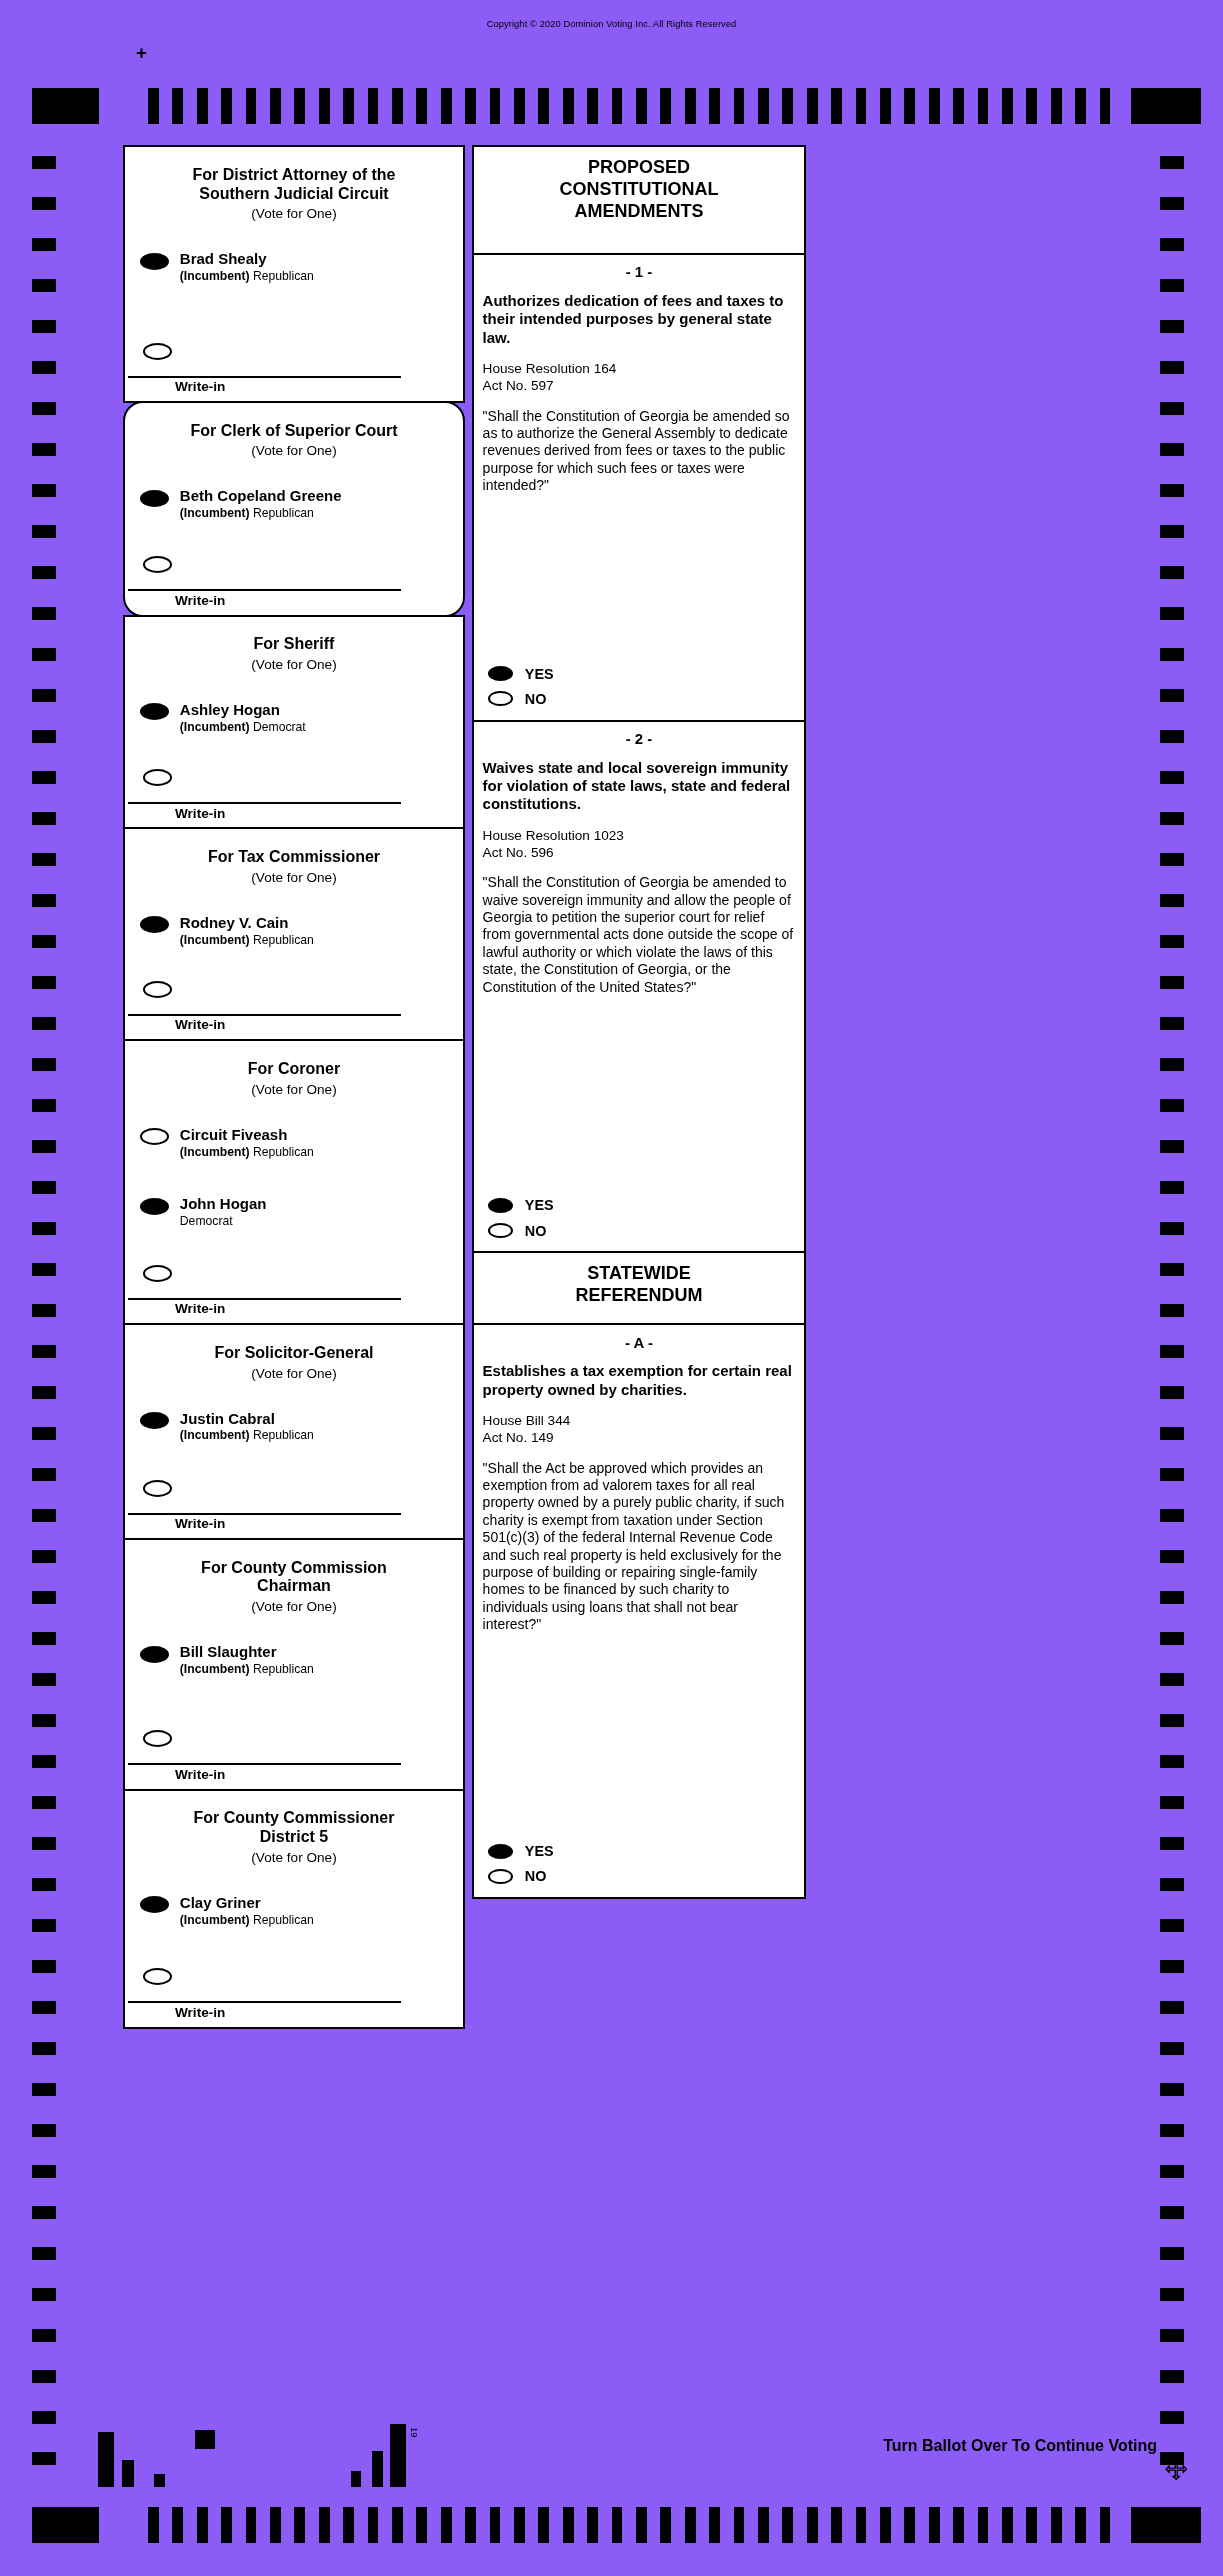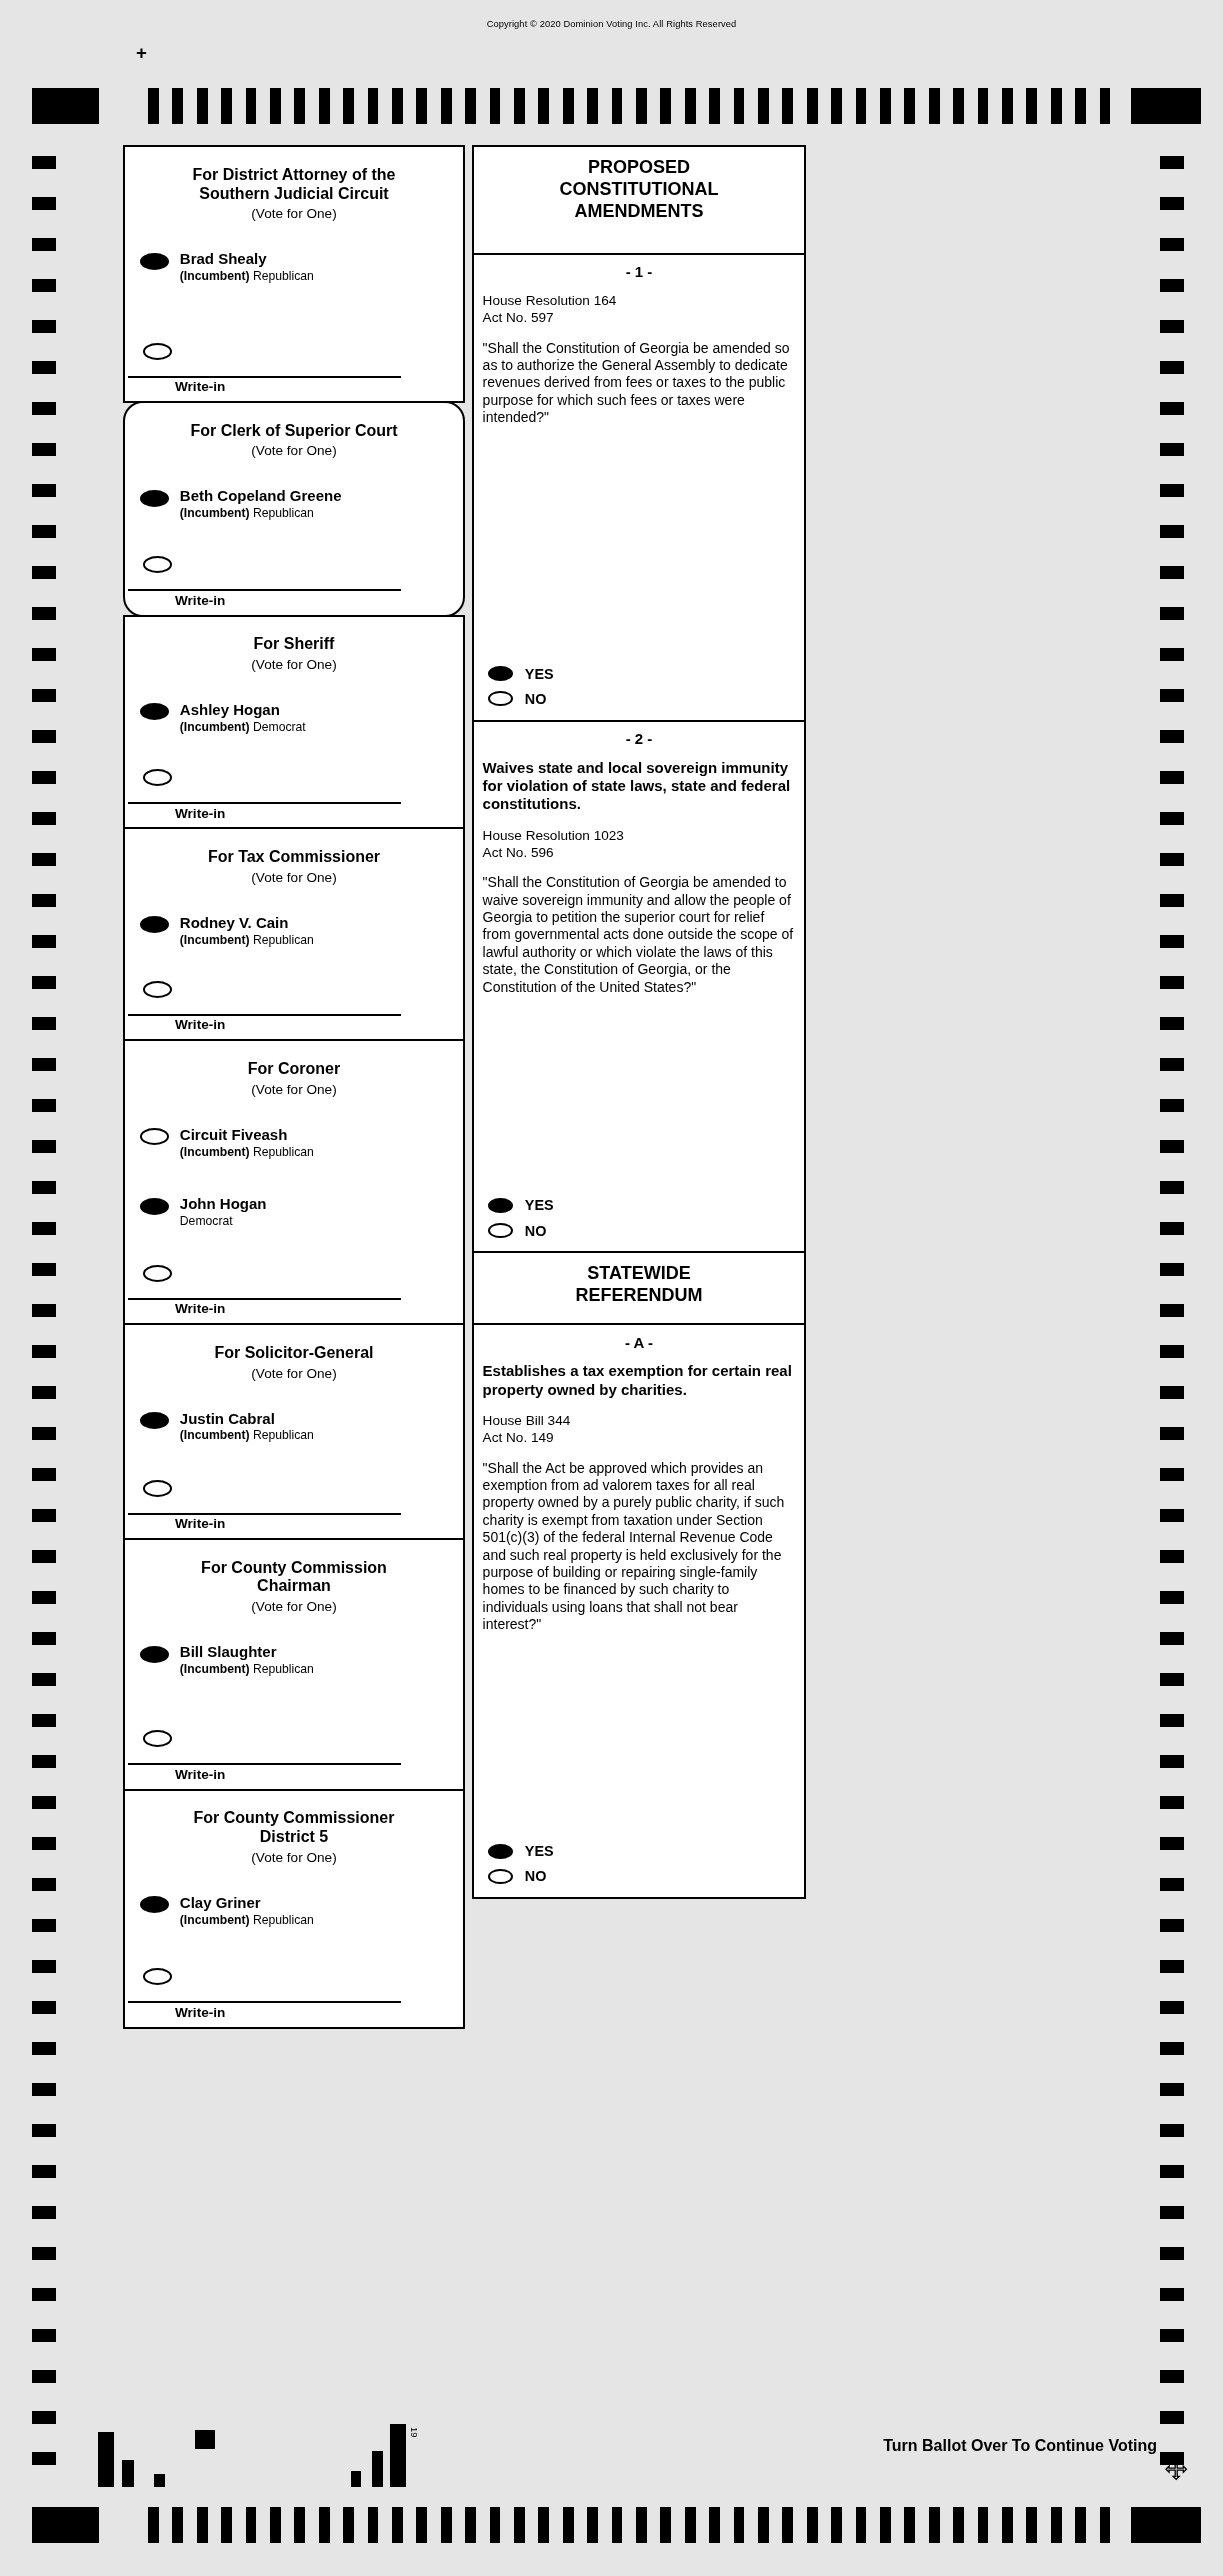--- a/index.html
+++ b/index.html
@@ -1,19 +1,19 @@
 <!DOCTYPE html>
 <html style="font-size:11.5px"><head>
 <meta charset="utf-8">
 <style>
   * { box-sizing: border-box; margin: 0; padding: 0; }
   html, body { background: #ffffff; }
   body { font-family: "Liberation Sans", sans-serif; color: #000; }
 
-  .page { position: relative; width: 1223px; height: 2576px; background: #e5e5e5; overflow: hidden; }
+  .page { position: relative; width: 1223px; height: 2576px; background: #8b5cf6; overflow: hidden; }
 
   .copyright { position: absolute; top: 18.7px; left: 0; width: 1223px; text-align: center; font-size: 9.3px; letter-spacing: 0.1px; }
   .reg-plus { position: absolute; top: 42px; left: 136px; font-size: 18.7px; font-weight: bold; }
 
   .block { position: absolute; background: #000; }
   .timing-bars { position: absolute; background: repeating-linear-gradient(90deg, #000 0 10.8px, transparent 10.8px 24.4px); }
   .side-marks { position: absolute; width: 24px; background: repeating-linear-gradient(180deg, #000 0 13px, transparent 13px 41px); }
 
   .col { position: absolute; top: 145px; }
   .left-col  { left: 123px; width: 342px; }
@@ -255,20 +255,21 @@
   </div>
 </div>
 
   <div class="col right-col" data-name="measures-column">
     <div class="header-box amendments" data-name="amendments-header">PROPOSED
 CONSTITUTIONAL
 AMENDMENTS</div>
     <div data-name="amendment-measures">
   <div class="measure" data-name="measure-box">
     <div class="measure-number" data-name="measure-number">- 1 -</div>
+    <div class="measure-summary" data-name="measure-summary">Authorizes dedication of fees and taxes to their intended purposes by general state law.</div>
     <div class="measure-reference" data-name="measure-reference">House Resolution 164
 Act No. 597</div>
     <div class="measure-question" data-name="measure-question">"Shall the Constitution of Georgia be amended so as to authorize the General Assembly to dedicate revenues derived from fees or taxes to the public purpose for which such fees or taxes were intended?"</div>
     <div class="option-list" data-name="option-list">
   <div class="option" data-name="option-row">
     <div class="bubble-sm filled" data-name="option-bubble"></div>
     <div class="option-label" data-name="option-label">YES</div>
   </div>
 
   <div class="option" data-name="option-row">

